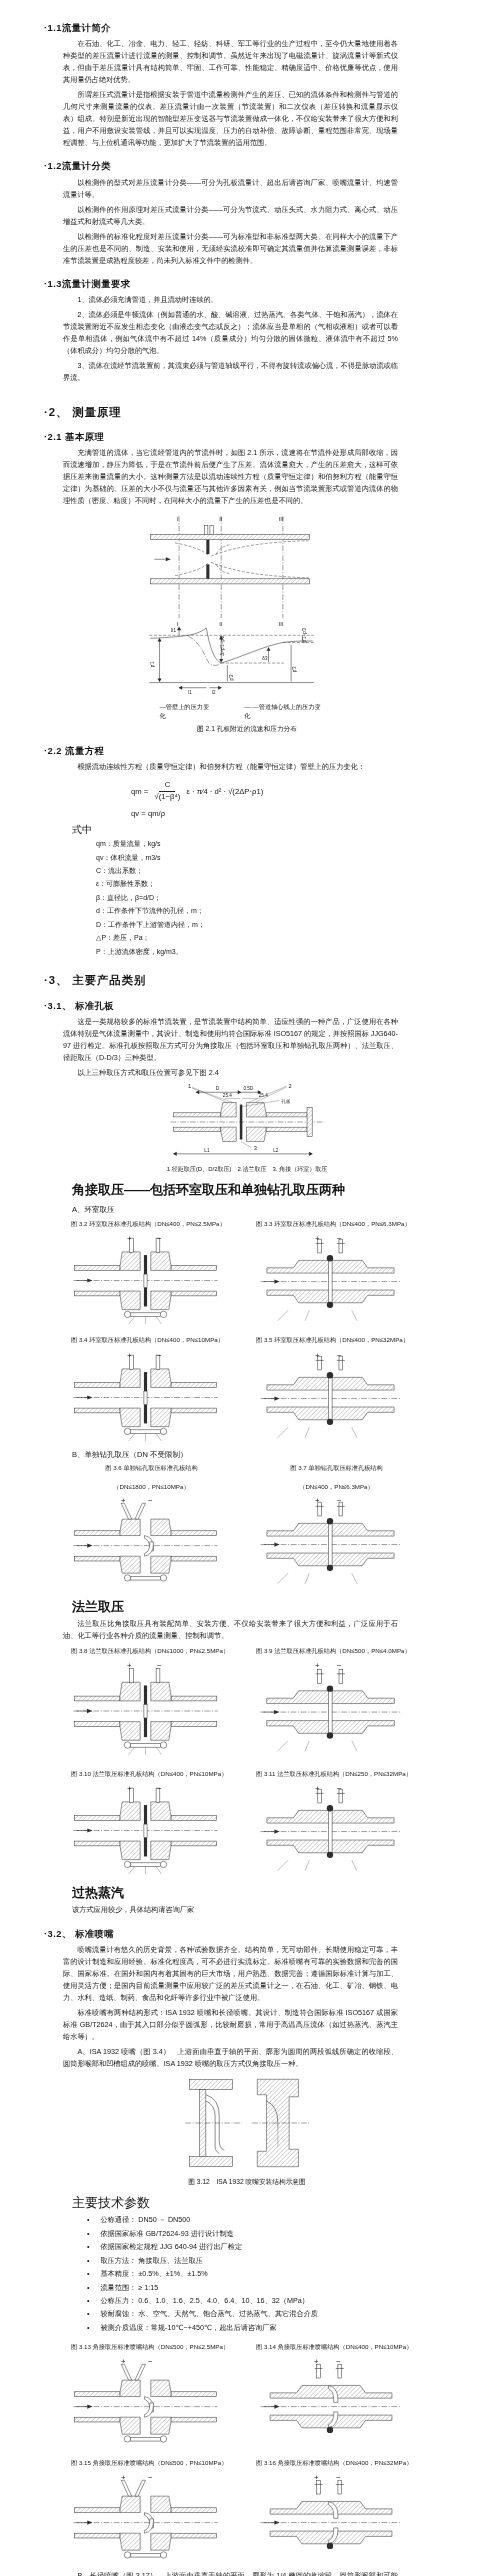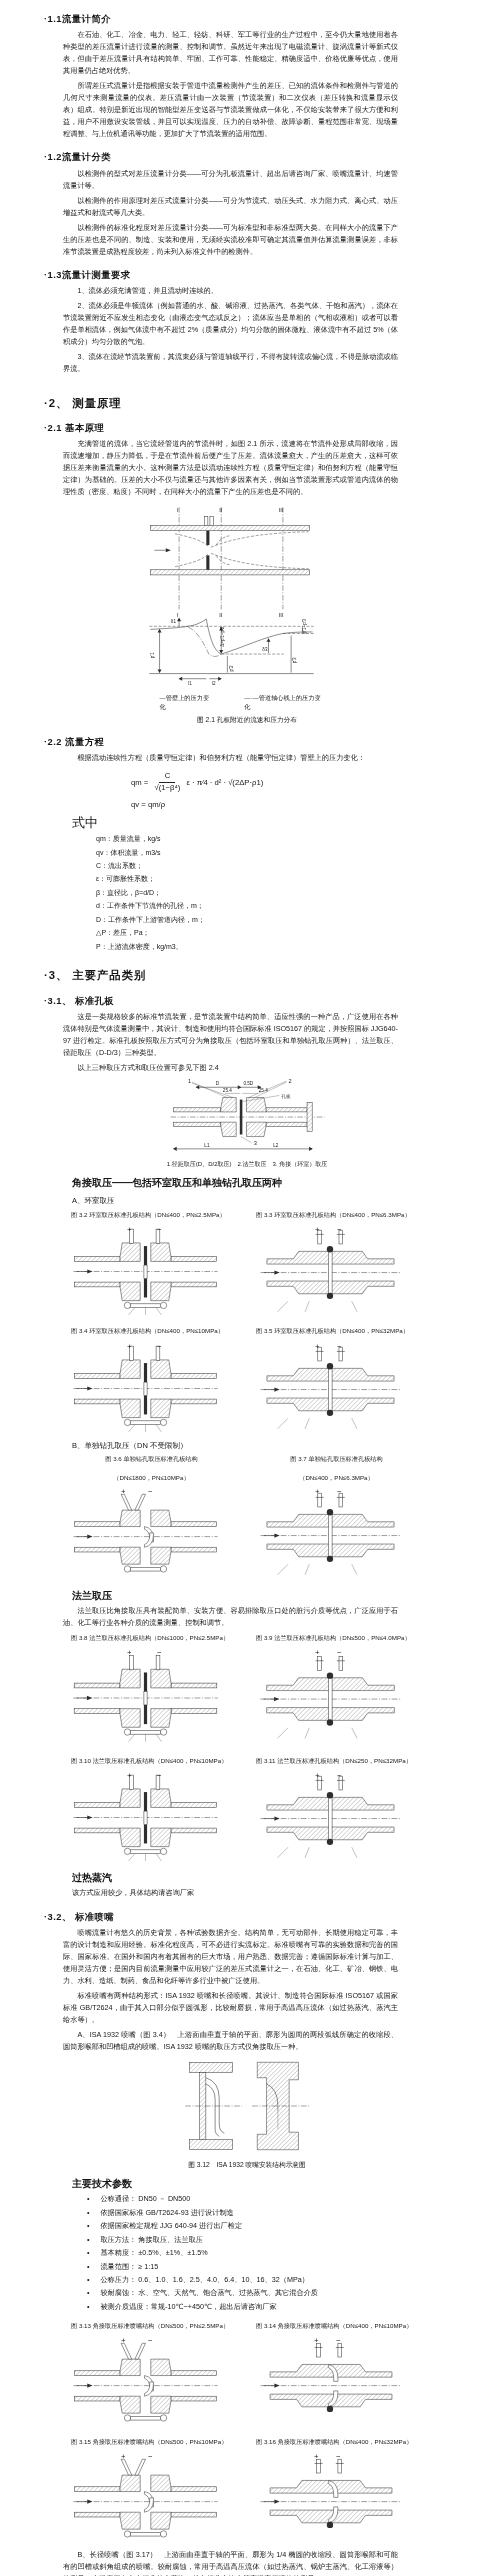--- a/index.html
+++ b/index.html
@@ -3,26 +3,26 @@
 <meta charset="utf-8">
 <style>
   html,body{margin:0;padding:0}
   body{width:494px;height:3693px;background:#ffffff;color:#161616;
        font-family:"Liberation Sans","DejaVu Sans",sans-serif;overflow:hidden;position:relative}
   .h1{font-size:11.3px;font-weight:bold;margin:15.5px 0 3.1px 44px;letter-spacing:1px}
   .h2{font-size:9.3px;font-weight:bold;margin:11.3px 0 3.1px 44px;letter-spacing:0.5px}
   .p{font-size:7.2px;line-height:12px;width:335px;margin:3.1px 0 3.1px 63px;
      text-indent:14.4px;text-align:justify}
   .p.noind{text-indent:0}
-  .pb{font-size:10px;font-weight:bold;margin:7.2px 0 2.1px 72px}
+  .pb{font-size:13px;font-weight:bold;margin:7.2px 0 2.1px 72px}
   .sub{font-size:7.5px;margin:6.2px 0 2.1px 72px}
   .li{display:flex;font-size:7.2px;line-height:12.4px;margin:1px 0 1px 87px;width:319px}
   .li .mk{width:13.4px;flex:none}
   .defs{font-size:7px;line-height:12.4px;margin:1px 0 1px 96px}
-  .where{font-size:13px;margin:5.2px 0 1px 72px}
+  .where{font-size:10px;margin:5.2px 0 1px 72px}
   .figcap{font-size:6.2px;color:#222;margin-top:2.1px}
   .capcenter{font-size:6.7px;text-align:center;margin:4.1px 0 2.1px 0;width:330px;margin-left:82px}
   .figrow{display:flex;justify-content:space-between;margin-left:71px;width:346px}
   .figcell{width:161px;position:relative}
   .figcell .figcap{min-height:16.5px}
   .figbox{position:relative}
   .pm{position:absolute;font-size:7.7px;color:#111}
   .formula{font-size:7.7px;margin:7.2px 0 3.1px 131px;display:flex;align-items:center;gap:4.1px}
   .frac{display:inline-flex;flex-direction:column;align-items:center;margin:0 2.1px}
   .frac .num{padding:0 5.2px;border-bottom:0.5px solid #222;line-height:10.3px}
@@ -122,32 +122,32 @@
       <rect x="154" y="8" width="7" height="26" class="wh"></rect>
       <line x1="110" y1="16" x2="125" y2="16" class="ln"></line>
       <line x1="150" y1="16" x2="165" y2="16" class="ln"></line>
       <line x1="14" y1="88" x2="34" y2="88" class="ln"></line>
       <polygon points="34,84 44,88 34,92" class="sld"></polygon>
       <circle cx="139" cy="132" r="6" class="sld"></circle>
     </g>
   </defs>
 </svg>
 
-<div class="h2" style="margin-top:13px">·1.1流量计简介</div>
+<div class="h2" style="margin-top:22px">·1.1流量计简介</div>
 <div class="p">在石油、化工、冶金、电力、轻工、轻纺、科研、军工等行业的生产过程中，至今仍大量地使用着各种类型的差压流量计进行流量的测量、控制和调节。虽然近年来出现了电磁流量计、旋涡流量计等新式仪表，但由于差压流量计具有结构简单、牢固、工作可靠、性能稳定、精确度适中、价格优廉等优点，使用其用量仍占绝对优势。</div>
 <div class="p">所谓差压式流量计是指根据安装于管道中流量检测件产生的差压、已知的流体条件和检测件与管道的几何尺寸来测量流量的仪表。差压流量计由一次装置（节流装置）和二次仪表（差压转换和流量显示仪表）组成。特别是新近出现的智能型差压变送器与节流装置做成一体化，不仅给安装带来了很大方便和利益，用户不用敷设安装管线，并且可以实现温度、压力的自动补偿、故障诊断、量程范围非常宽、现场量程调整、与上位机通讯等功能，更加扩大了节流装置的适用范围。</div>
 
 <div class="h2">·1.2流量计分类</div>
 <div class="p">以检测件的型式对差压流量计分类——可分为孔板流量计、超出后请咨询厂家、喷嘴流量计、均速管流量计等。</div>
 <div class="p">以检测件的作用原理对差压式流量计分类——可分为节流式、动压头式、水力阻力式、离心式、动压增益式和射流式等几大类。</div>
 <div class="p">以检测件的标准化程度对差压流量计分类——可为标准型和非标准型两大类。在同样大小的流量下产生的压差也是不同的、制造、安装和使用，无须经实流校准即可确定其流量值并估算流量测量误差，非标准节流装置是成熟程度较差，尚未列入标准文件中的检测件。</div>
 
 <div class="h2">·1.3流量计测量要求</div>
 <div class="p">1、流体必须充满管道，并且流动时连续的。</div>
-<div class="p">2、流体必须是牛顿流体（例如普通的水、酸、碱溶液、过热蒸汽、各类气体、干饱和蒸汽），流体在节流装置附近不应发生相态变化（由液态变气态或反之）；流体应当是单相的（气相或液相）或者可以看作是单相流体，例如气体流中有不超过 2%（质量成分）均匀分散的固体微粒、液体流中有不超过 5%（体积成分）均匀分散的气泡。</div>
+<div class="p">2、流体必须是牛顿流体（例如普通的水、酸、碱溶液、过热蒸汽、各类气体、干饱和蒸汽），流体在节流装置附近不应发生相态变化（由液态变气态或反之）；流体应当是单相的（气相或液相）或者可以看作是单相流体，例如气体流中有不超过 14%（质量成分）均匀分散的固体微粒、液体流中有不超过 5%（体积成分）均匀分散的气泡。</div>
 <div class="p">3、流体在流经节流装置前，其流束必须与管道轴线平行，不得有旋转流或偏心流，不得是脉动流或临界流。</div>
 
 <div class="h1" style="margin-top:20.6px">·2、 测量原理</div>
 <div class="h2">·2.1 基本原理</div>
 <div class="p">充满管道的流体，当它流经管道内的节流件时，如图 2.1 所示，流速将在节流件处形成局部收缩，因而流速增加，静压力降低，于是在节流件前后便产生了压差。流体流量愈大，产生的压差愈大，这样可依据压差来衡量流量的大小。这种测量方法是以流动连续性方程（质量守恒定律）和伯努利方程（能量守恒定律）为基础的。压差的大小不仅与流量还与其他许多因素有关，例如当节流装置形式或管道内流体的物理性质（密度、粘度）不同时，在同样大小的流量下产生的压差也是不同的。</div>
 
 <div style="margin:5.2px 0 0 139px;width:185px">
   <svg width="185" height="185" viewBox="0 0 360 360">
     <line x1="78" y1="6" x2="78" y2="205" class="dd"></line>
     <line x1="160" y1="6" x2="160" y2="205" class="dd"></line>
@@ -352,21 +352,21 @@
       <span class="pm" style="left:59px;top:-3.1px">+</span>
       <span class="pm" style="left:81px;top:-3.1px">−</span>
       <svg width="149" height="89" viewBox="0 0 280 168">
           <use href="#g-orf2"></use>
         </svg>
     </div>
   </div>
 </div>
 
 <div class="pb">法兰取压</div>
-<div class="p" style="margin-top:0">法兰取压比角接取压具有装配简单、安装方便、容易排除取压口处的脏污介质等优点，广泛应用于石油、化工等行业各种介质的流量测量、控制和调节。</div>
+<div class="p" style="margin-top:0">法兰取压比角接取压具有装配简单、安装方便、不仅给安装带来了很大方便和利益，广泛应用于石油、化工等行业各种介质的流量测量、控制和调节。</div>
 
 <div class="figrow">
   <div class="figcell">
     <div class="figcap">图 3.8 法兰取压标准孔板结构（DN≤1000，PN≤2.5MPa）</div>
     <div class="figbox">
       <span class="pm" style="left:56px;top:-2.1px">+</span>
       <span class="pm" style="left:86px;top:-2.1px">−</span>
       <svg width="149" height="96" viewBox="0 0 280 168">
           <use href="#g-orf1"></use>
         </svg>
@@ -424,21 +424,21 @@
     <rect x="28" y="160" width="84" height="20" class="hh"></rect>
     <line x1="20" y1="95" x2="130" y2="95" class="dd"></line>
     <polygon points="160,10 240,10 240,44 222,44 222,146 240,146 240,180 160,180 160,150 178,150 178,40 160,40" class="hh"></polygon>
     <path d="M178,52 q22,10 22,42 v10" class="ln"></path>
     <line x1="150" y1="95" x2="262" y2="95" class="dd"></line>
     <line x1="200" y1="104" x2="200" y2="140" class="thin"></line>
   </svg>
 </div>
 <div class="capcenter">图 3.12　ISA 1932 喷嘴安装结构示意图</div>
 
-<div class="pb" style="font-weight:bold">主要技术参数</div>
+<div class="pb" style="font-weight:normal">主要技术参数</div>
 <div class="li">
     <span class="mk">•</span>
     <span>公称通径： DN50 － DN500</span>
   </div>
 <div class="li">
     <span class="mk">•</span>
     <span>依据国家标准 GB/T2624-93 进行设计制造</span>
   </div>
 <div class="li">
     <span class="mk">•</span>

